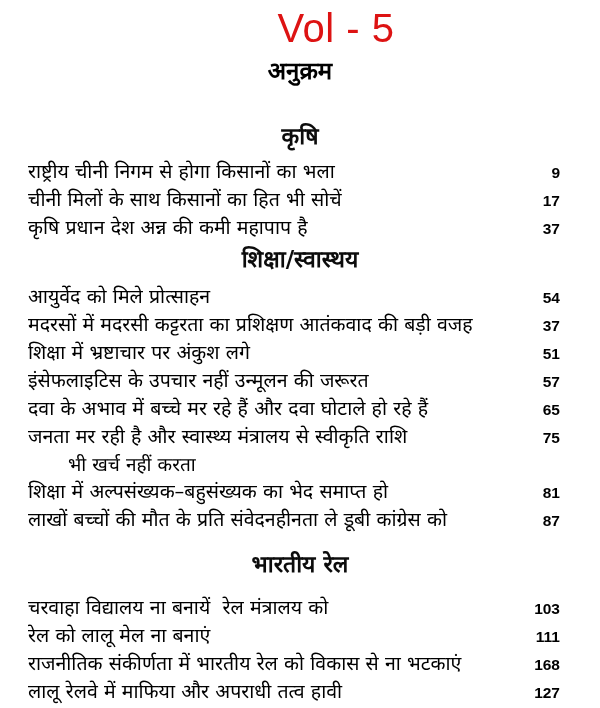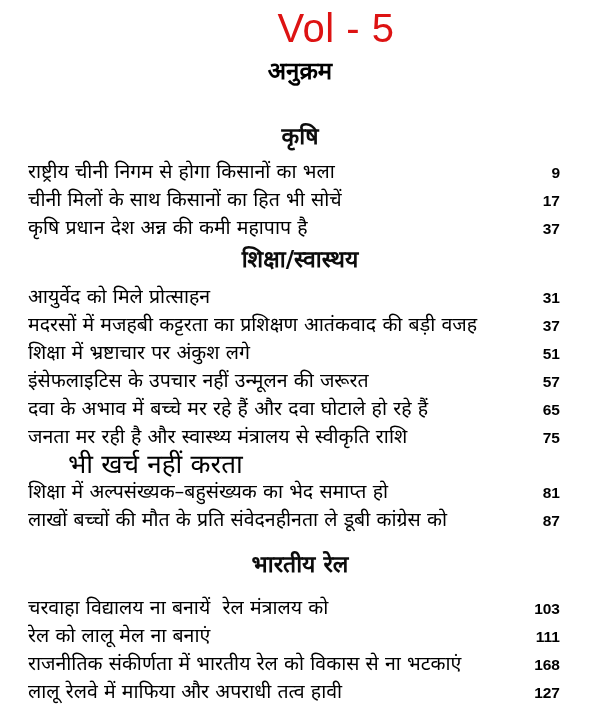--- a/index.html
+++ b/index.html
@@ -109,21 +109,21 @@
     font-family: "Liberation Sans", "DejaVu Sans", sans-serif;
     font-size: 15.5px;
     font-weight: 700;
     color: #000000;
   }
 
   .entry-cont {
     display: flex;
     padding: 0 24px 0 48px;
     line-height: 27px;
-    font-size: 26px;
+    font-size: 19px;
     font-family: "DejaVu Sans", "Liberation Sans", sans-serif;
     color: #000000;
   }
   .entry-cont .cont-text {
     padding-left: 20px;
     white-space: pre;
   }
 </style>
 </head>
 <body>
@@ -152,24 +152,24 @@
           <span class="entry-page">37</span>
         </li>
       </ul>
     </div>
 
     <div class="section">
       <div class="section-heading edu">शिक्षा/स्वास्थय</div>
       <ul class="entries">
         <li class="entry">
           <span class="entry-title">आयुर्वेद को मिले प्रोत्साहन</span>
-          <span class="entry-page">31</span>
-        </li>
-        <li class="entry">
-          <span class="entry-title">मदरसों में मजहबी कट्टरता का प्रशिक्षण आतंकवाद की बड़ी वजह</span>
+          <span class="entry-page">54</span>
+        </li>
+        <li class="entry">
+          <span class="entry-title">मदरसों में मदरसी कट्टरता का प्रशिक्षण आतंकवाद की बड़ी वजह</span>
           <span class="entry-page">37</span>
         </li>
         <li class="entry">
           <span class="entry-title">शिक्षा में भ्रष्टाचार पर अंकुश लगे</span>
           <span class="entry-page">51</span>
         </li>
         <li class="entry">
           <span class="entry-title">इंसेफलाइटिस के उपचार नहीं उन्मूलन की जरूरत</span>
           <span class="entry-page">57</span>
         </li>

